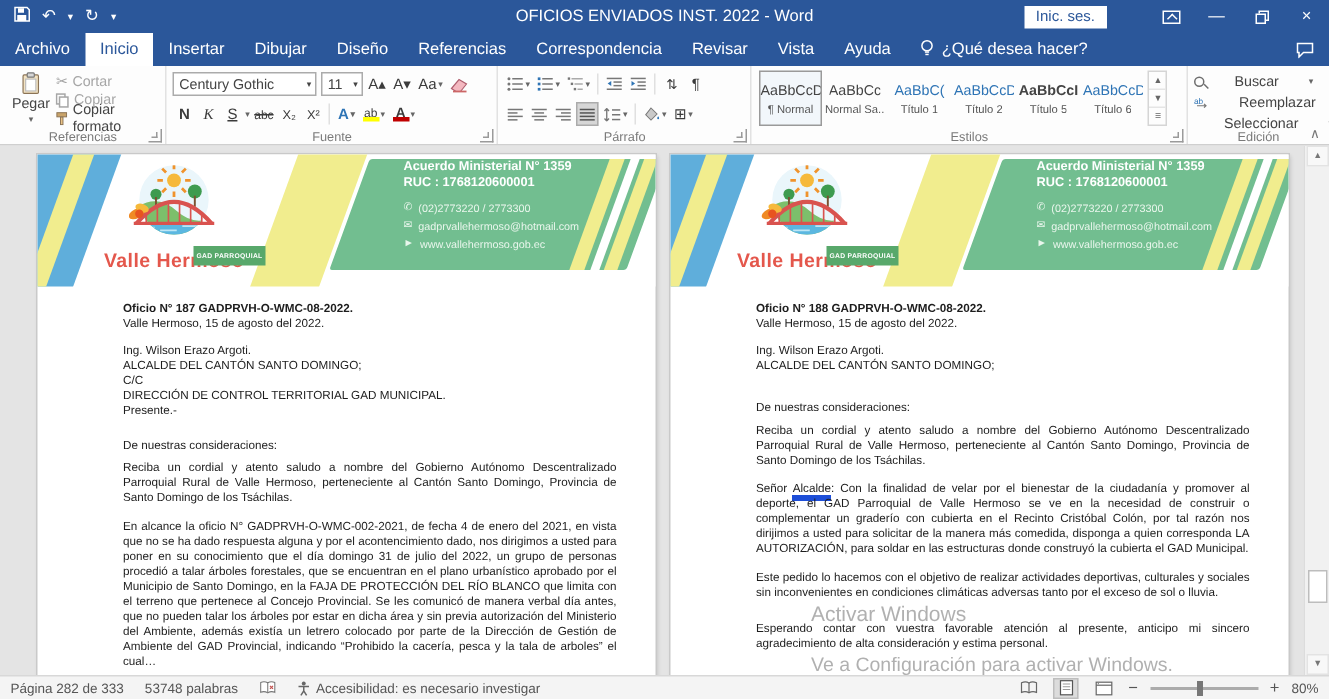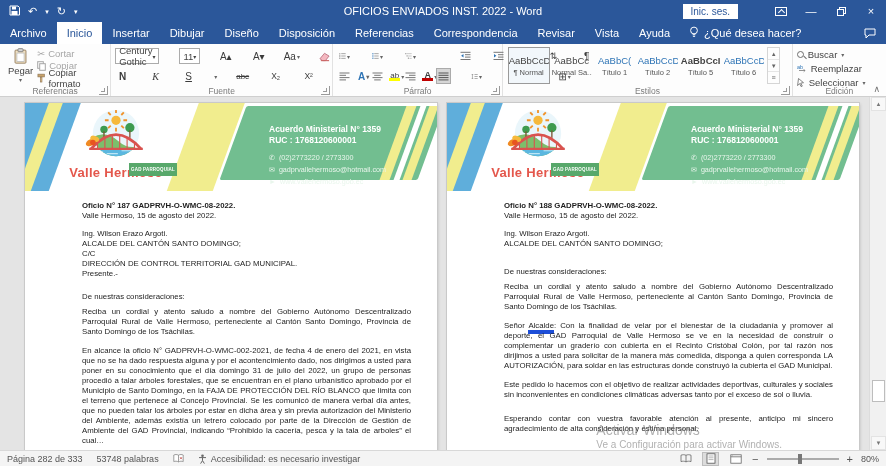--- a/index.html
+++ b/index.html
@@ -28,21 +28,21 @@
   .tab.active{background:#fff;color:#2B579A;}
   .helpbox{display:flex;align-items:center;gap:5px;padding:0 9px;}
   .comment-btn{margin-left:auto;display:flex;align-items:center;padding:0 10px;}
   
   .ribbon{position:absolute;top:44px;left:0;width:886px;height:53px;background:#FDFDFD;
     border-bottom:1px solid #CFCFCF;display:flex;font-size:10px;color:#444;z-index:28;}
   .rgroup{position:relative;height:100%;border-right:1px solid #E2E2E2;padding:3px 4px 13px 4px;}
   .rlabel{position:absolute;bottom:0;left:0;right:0;text-align:center;font-size:8.5px;color:#7A7A7A;}
   .launcher{position:absolute;right:2px;bottom:1px;width:9px;height:9px;border-right:1px solid #9a9a9a;border-bottom:1px solid #9a9a9a;}
   .launcher::after{content:"";position:absolute;right:2px;bottom:2px;width:3px;height:3px;border-right:1px solid #9a9a9a;border-bottom:1px solid #9a9a9a;}
-  .rrow{display:flex;align-items:center;height:18px;gap:18px;}
+  .rrow{display:flex;align-items:center;height:18px;gap:1px;}
   .tbtn{min-width:15px;height:16px;display:flex;align-items:center;justify-content:center;
     font-size:10px;color:#3b3b3b;padding:0 1px;border:1px solid transparent;}
   .tbtn.sel{background:#D6D6D6;border-color:#ABABAB;}
   .tbtn .caret{font-size:6px;margin-left:1px;color:#666;}
   .dis{color:#A6A6A6;}
   .sep{width:1px;height:14px;background:#E0E0E0;margin:0 2px;}
   
   .paste-big{display:flex;flex-direction:column;align-items:center;width:36px;padding-top:1px;}
   .paste-big .lbl{font-size:9.5px;margin-top:1px;}
   .clip-col{display:flex;flex-direction:column;justify-content:flex-start;gap:1px;padding-top:1px;}
@@ -56,62 +56,62 @@
   
   .stylecell{width:42px;height:37px;display:flex;flex-direction:column;align-items:center;
     justify-content:center;border:1px solid transparent;margin:0 0.5px;}
   .stylecell.current{border-color:#9a9a9a;background:#F2F7FB;}
   .stylecell .sample{font-size:9.5px;white-space:nowrap;overflow:hidden;max-width:40px;}
   .stylecell .sname{font-size:7.5px;color:#555;margin-top:2px;white-space:nowrap;overflow:hidden;max-width:40px;}
   .blue{color:#2E74B5;}
   .gal-arrows{display:flex;flex-direction:column;width:13px;border:1px solid #D5D5D5;height:37px;margin-left:2px;}
   .gal-arrows div{flex:1;display:flex;align-items:center;justify-content:center;font-size:6px;color:#666;border-bottom:1px solid #E5E5E5;}
   
-  .edit-cmd{display:flex;align-items:center;gap:4px;font-size:9.5px;height:14px;}
+  .edit-cmd{display:flex;align-items:center;gap:20px;font-size:9.5px;height:14px;}
   .magnifier{width:7px;height:7px;border:1.4px solid #6E6E6E;border-radius:50%;position:relative;display:inline-block;}
   .magnifier::after{content:"";position:absolute;left:5px;top:5px;width:4px;height:1.4px;background:#6E6E6E;transform:rotate(45deg);}
   .collapse-chev{position:absolute;right:6px;bottom:2px;font-size:9px;color:#777;}
   
   .canvas{position:absolute;top:97px;left:0;width:886px;height:353px;background:#E4E4E4;overflow:hidden;z-index:1;}
   .page{position:absolute;top:6px;width:412px;height:620px;background:#fff;
     box-shadow:0 0 0 1px #C9C9C9, 1px 1px 3px rgba(0,0,0,.18);}
   #page1{left:25px;}
   #page2{left:447px;}
   
   .lh{position:relative;height:88px;overflow:hidden;background:#fff;}
   .strip{position:absolute;transform:skewX(-20deg);}
   .lh-blue{left:-16px;top:-5px;width:56px;height:110%;background:#5FAEDB;}
   .lh-blue-y{left:8px;top:-5px;width:14px;height:110%;background:#F1ED8E;}
   .lh-ybig{left:158px;top:-5px;width:46px;height:110%;background:#F1ED8E;}
   .lh-green{left:208px;top:3px;right:6px;height:74px;background:#72BE90;border-radius:2px;}
   .lh-ds1{right:34px;top:3px;width:10px;height:74px;background:#F1ED8E;}
   .lh-ds2{right:24px;top:3px;width:6px;height:74px;background:#fff;}
   .lh-ds3{right:12px;top:3px;width:9px;height:74px;background:#F1ED8E;}
-  .contact{position:absolute;left:244px;right:18px;top:21px;color:#fff;z-index:3;}
+  .contact{position:absolute;left:244px;right:18px;top:2px;color:#fff;z-index:3;}
   .contact .b{font-size:8.5px;font-weight:bold;line-height:11px;}
   .contact .s{font-size:7.2px;line-height:10.5px;color:#E9F6EC;display:flex;align-items:center;gap:4px;margin-top:1.5px;}
   .contact .s .ig{font-size:7px;}
   .contact .gap{height:5px;}
   .logo{position:absolute;left:32px;top:4px;width:118px;z-index:3;text-align:center;}
   .wordmark{font-size:13px;font-weight:bold;color:#E4574C;letter-spacing:.3px;line-height:12px;position:relative;margin-top:-2px;}
   .orgsub{position:absolute;right:-2px;top:-4px;background:#58A86B;color:#fff;font-size:4.5px;
     padding:0.5px 2px;letter-spacing:.2px;}
   
   .docbody{padding:10px 26px 0 57px;font-size:7.8px;line-height:10px;color:#1d1d1d;}
   .oficio{font-weight:bold;}
   .addr{margin-top:8px;}
   .salut1{margin-top:13px;}
   .salut2{margin-top:18px;}
   .para{text-align:justify;margin-top:5px;}
   .para+.para{margin-top:9px;}
   .spell{border-bottom:4px solid #1d4ed8;color:#1d1d1d;}
   
   .wm{position:absolute;right:104px;bottom:0px;color:rgba(112,112,112,.55);z-index:6;pointer-events:none;}
   .wm .l1{font-size:14px;}
-  .wm .l2{font-size:10px;margin-top:1px;}
+  .wm .l2{font-size:13px;margin-top:18px;}
   
   .vscroll{position:absolute;top:0;right:0;width:17px;height:353px;background:#F1F1F1;border-left:1px solid #DCDCDC;z-index:5;}
   .varrow{position:absolute;left:1px;width:15px;height:14px;display:flex;align-items:center;justify-content:center;font-size:6px;color:#777;background:#F8F8F8;border:1px solid #E3E3E3;}
   .vthumb{position:absolute;left:2px;width:13px;height:22px;top:283px;background:#fff;border:1px solid #BDBDBD;}
   
   .status{position:absolute;left:0;bottom:0;width:886px;height:16px;background:#F4F4F4;
     border-top:1px solid #D8D8D8;display:flex;align-items:center;font-size:9px;color:#555;
     padding:0 7px;gap:14px;z-index:31;}
   .st-right{margin-left:auto;display:flex;align-items:center;gap:8px;}
   .viewbtn{width:17px;height:14px;display:flex;align-items:center;justify-content:center;}
@@ -153,21 +153,20 @@
     <div class="wbtn">×</div>
   </div>
 </div>
 
 <div class="tabrow">
   <div class="tab">Archivo</div>
   <div class="tab active">Inicio</div>
   <div class="tab">Insertar</div>
   <div class="tab">Dibujar</div>
   <div class="tab">Diseño</div>
-  <div class="tab">Disposición</div>
   <div class="tab">Referencias</div>
   <div class="tab">Correspondencia</div>
   <div class="tab">Revisar</div>
   <div class="tab">Vista</div>
   <div class="tab">Ayuda</div>
   <div class="helpbox">
     <span>
       <svg width="10" height="12" viewBox="0 0 10 12">
           <circle cx="5" cy="4.5" r="3.4" fill="none" stroke="#fff" stroke-width="1"></circle>
           <rect x="3.6" y="8.2" width="2.8" height="1" fill="#fff"></rect>

